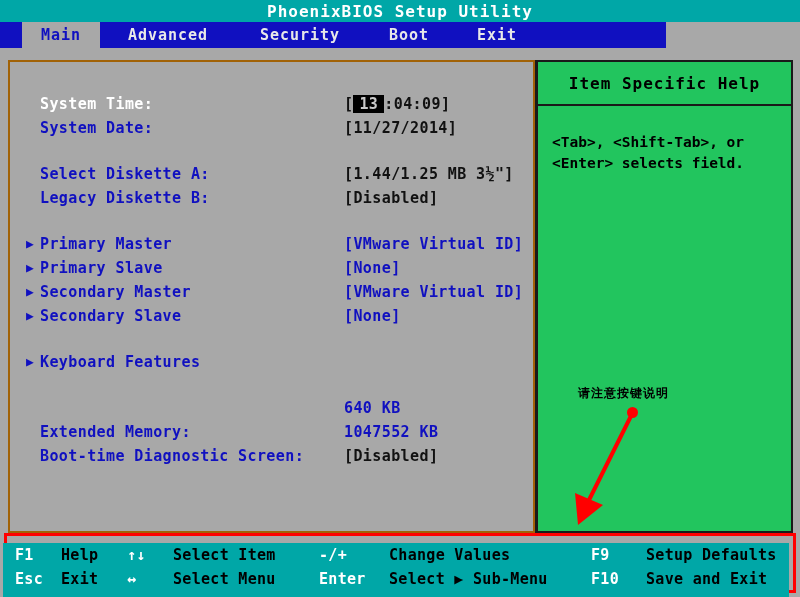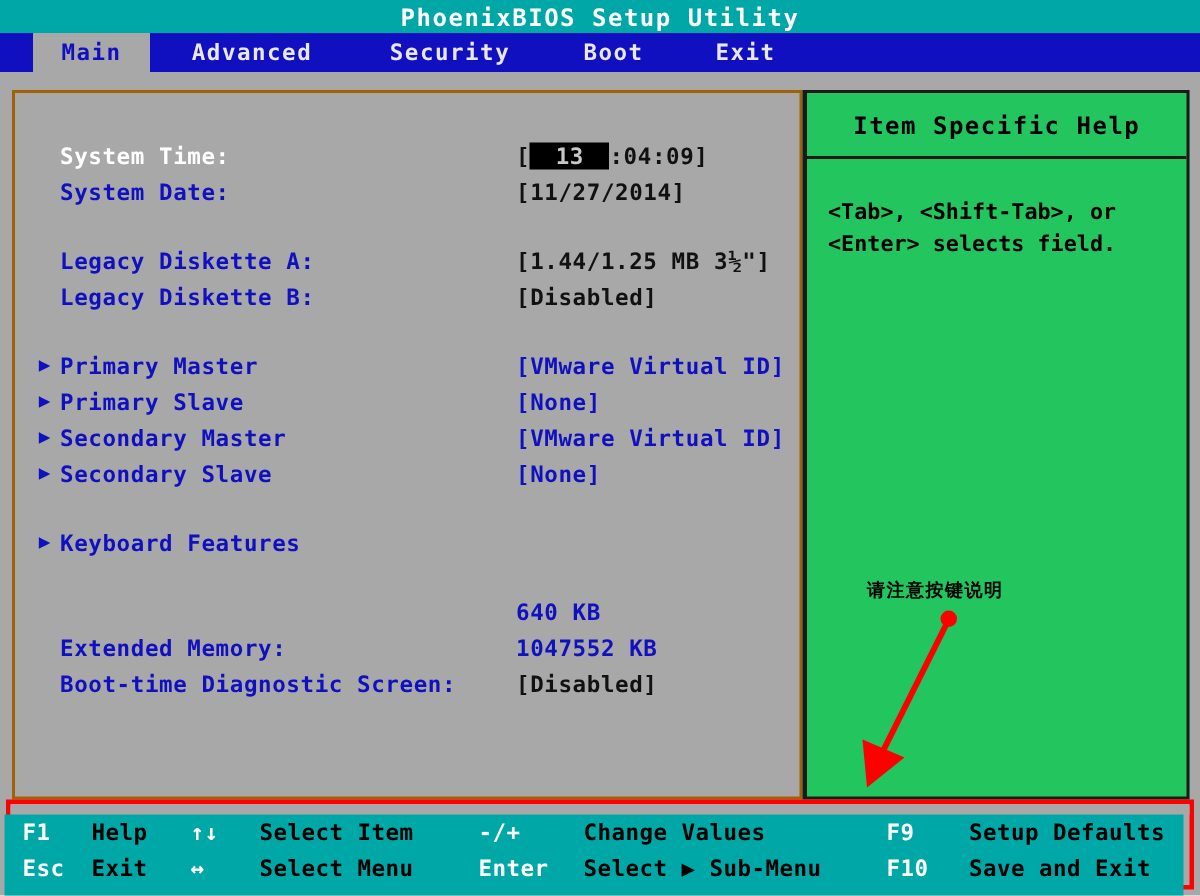--- a/index.html
+++ b/index.html
@@ -41,21 +41,21 @@
     left: 0; top: 0;
     width: 800px;
     height: 3px;
     background: #0b6f6f;
   }
 
   
   .menubar {
     position: absolute;
     left: 0; top: 22px;
-    width: 800px;
+    width: 666px;
     height: 26px;
     background: #1010c0;
   }
   .tab {
     position: absolute;
     top: 0;
     height: 26px;
     display: flex;
     align-items: center;
     justify-content: center;
@@ -153,21 +153,21 @@
   .row-value {
     position: absolute;
     left: 334px;
     white-space: nowrap;
     color: #111111;
   }
   .row-value.blue { color: #1010c0; }
   .sel {
     background: #000000;
     color: #c8c8c8;
-    padding: 0 17px;
+    padding: 0 6px;
   }
 
   
   .annot-text {
     position: absolute;
     left: 578px; top: 385px;
     font-family: "DejaVu Sans", "Liberation Sans", sans-serif;
     font-size: 12px;
     font-weight: bold;
     color: #000000;
@@ -274,21 +274,21 @@
         <span class="row-label active">System Time:</span>
         <span class="row-value"><span>[</span><span class="sel">13</span><span>:04:09]</span></span>
       </div>
 
       <div class="row">
         <span class="row-label">System Date:</span>
         <span class="row-value">[11/27/2014]</span>
       </div>
 
       <div class="row spacer-above">
-        <span class="row-label">Legacy Diskette A:</span>
+        <span class="row-label">Select Diskette A:</span>
         <span class="row-value">[1.44/1.25 MB  3½"]</span>
       </div>
 
       <div class="row">
         <span class="row-label">Legacy Diskette B:</span>
         <span class="row-value">[Disabled]</span>
       </div>
 
       <div class="row spacer-above">
         <span class="row-bullet">▶</span>

